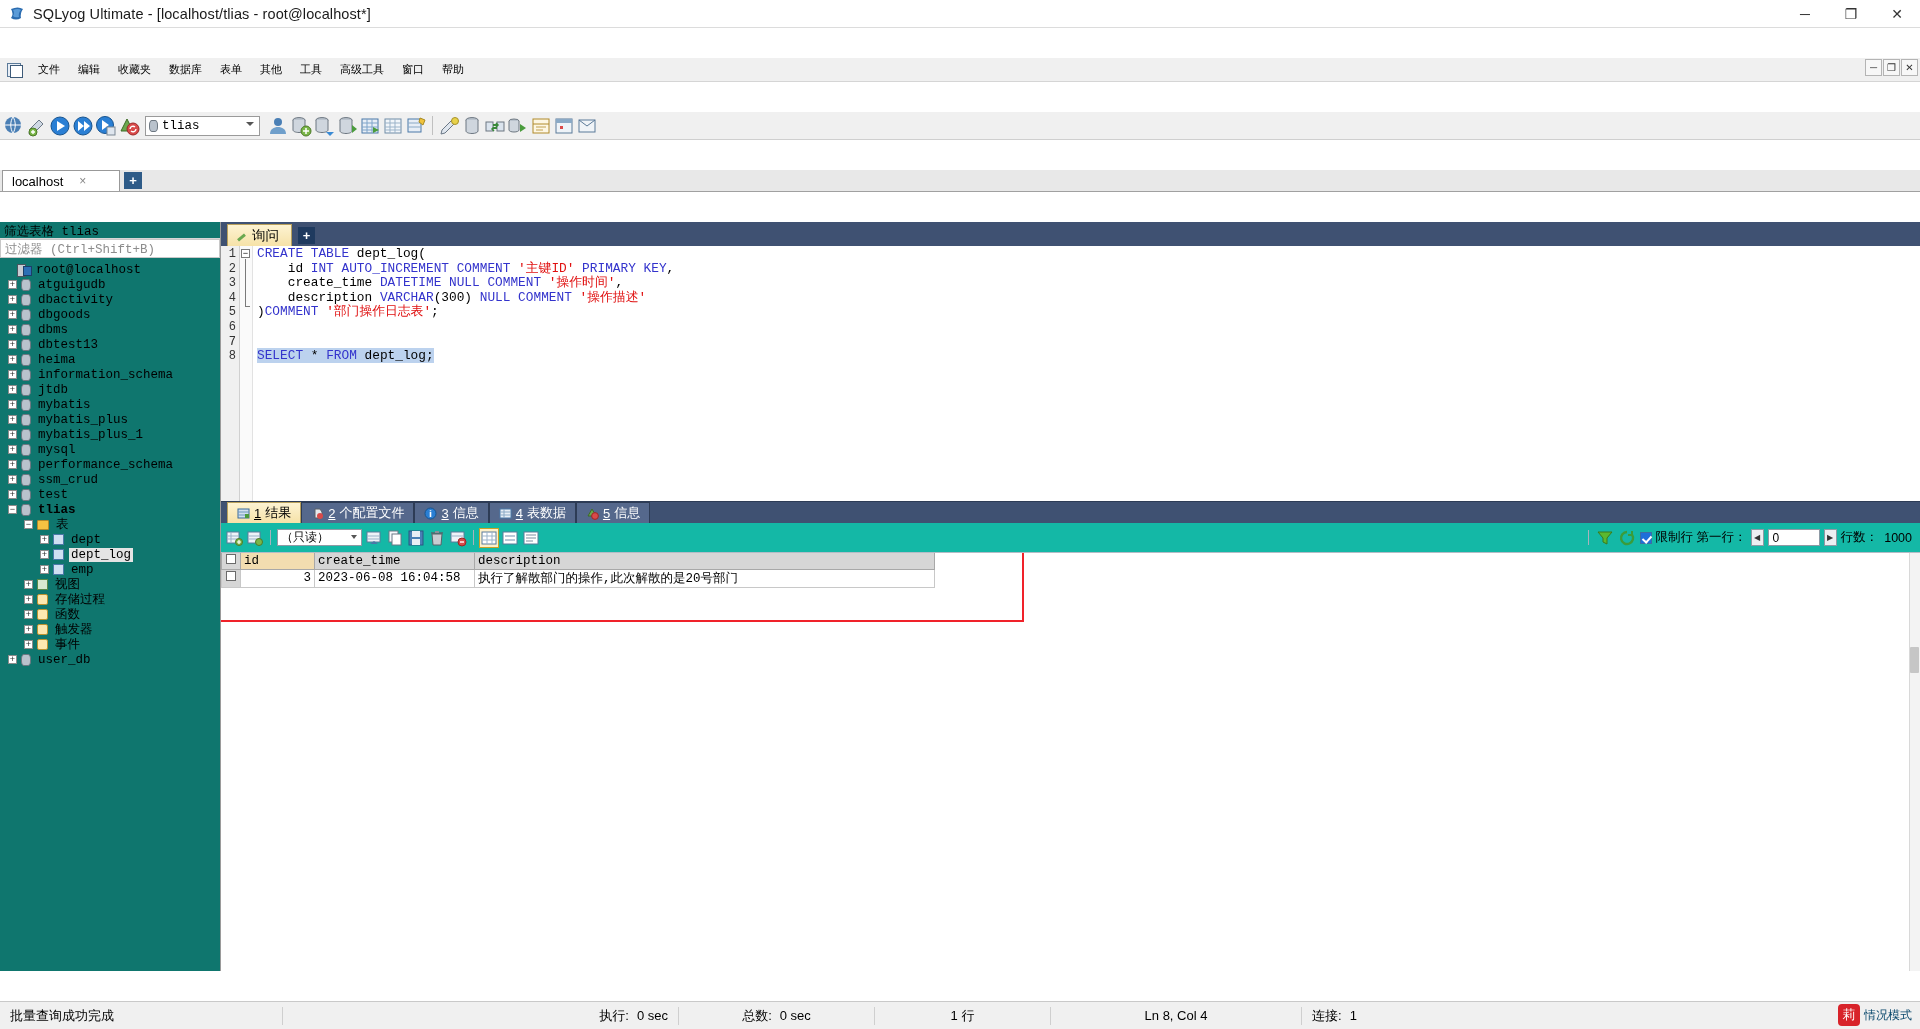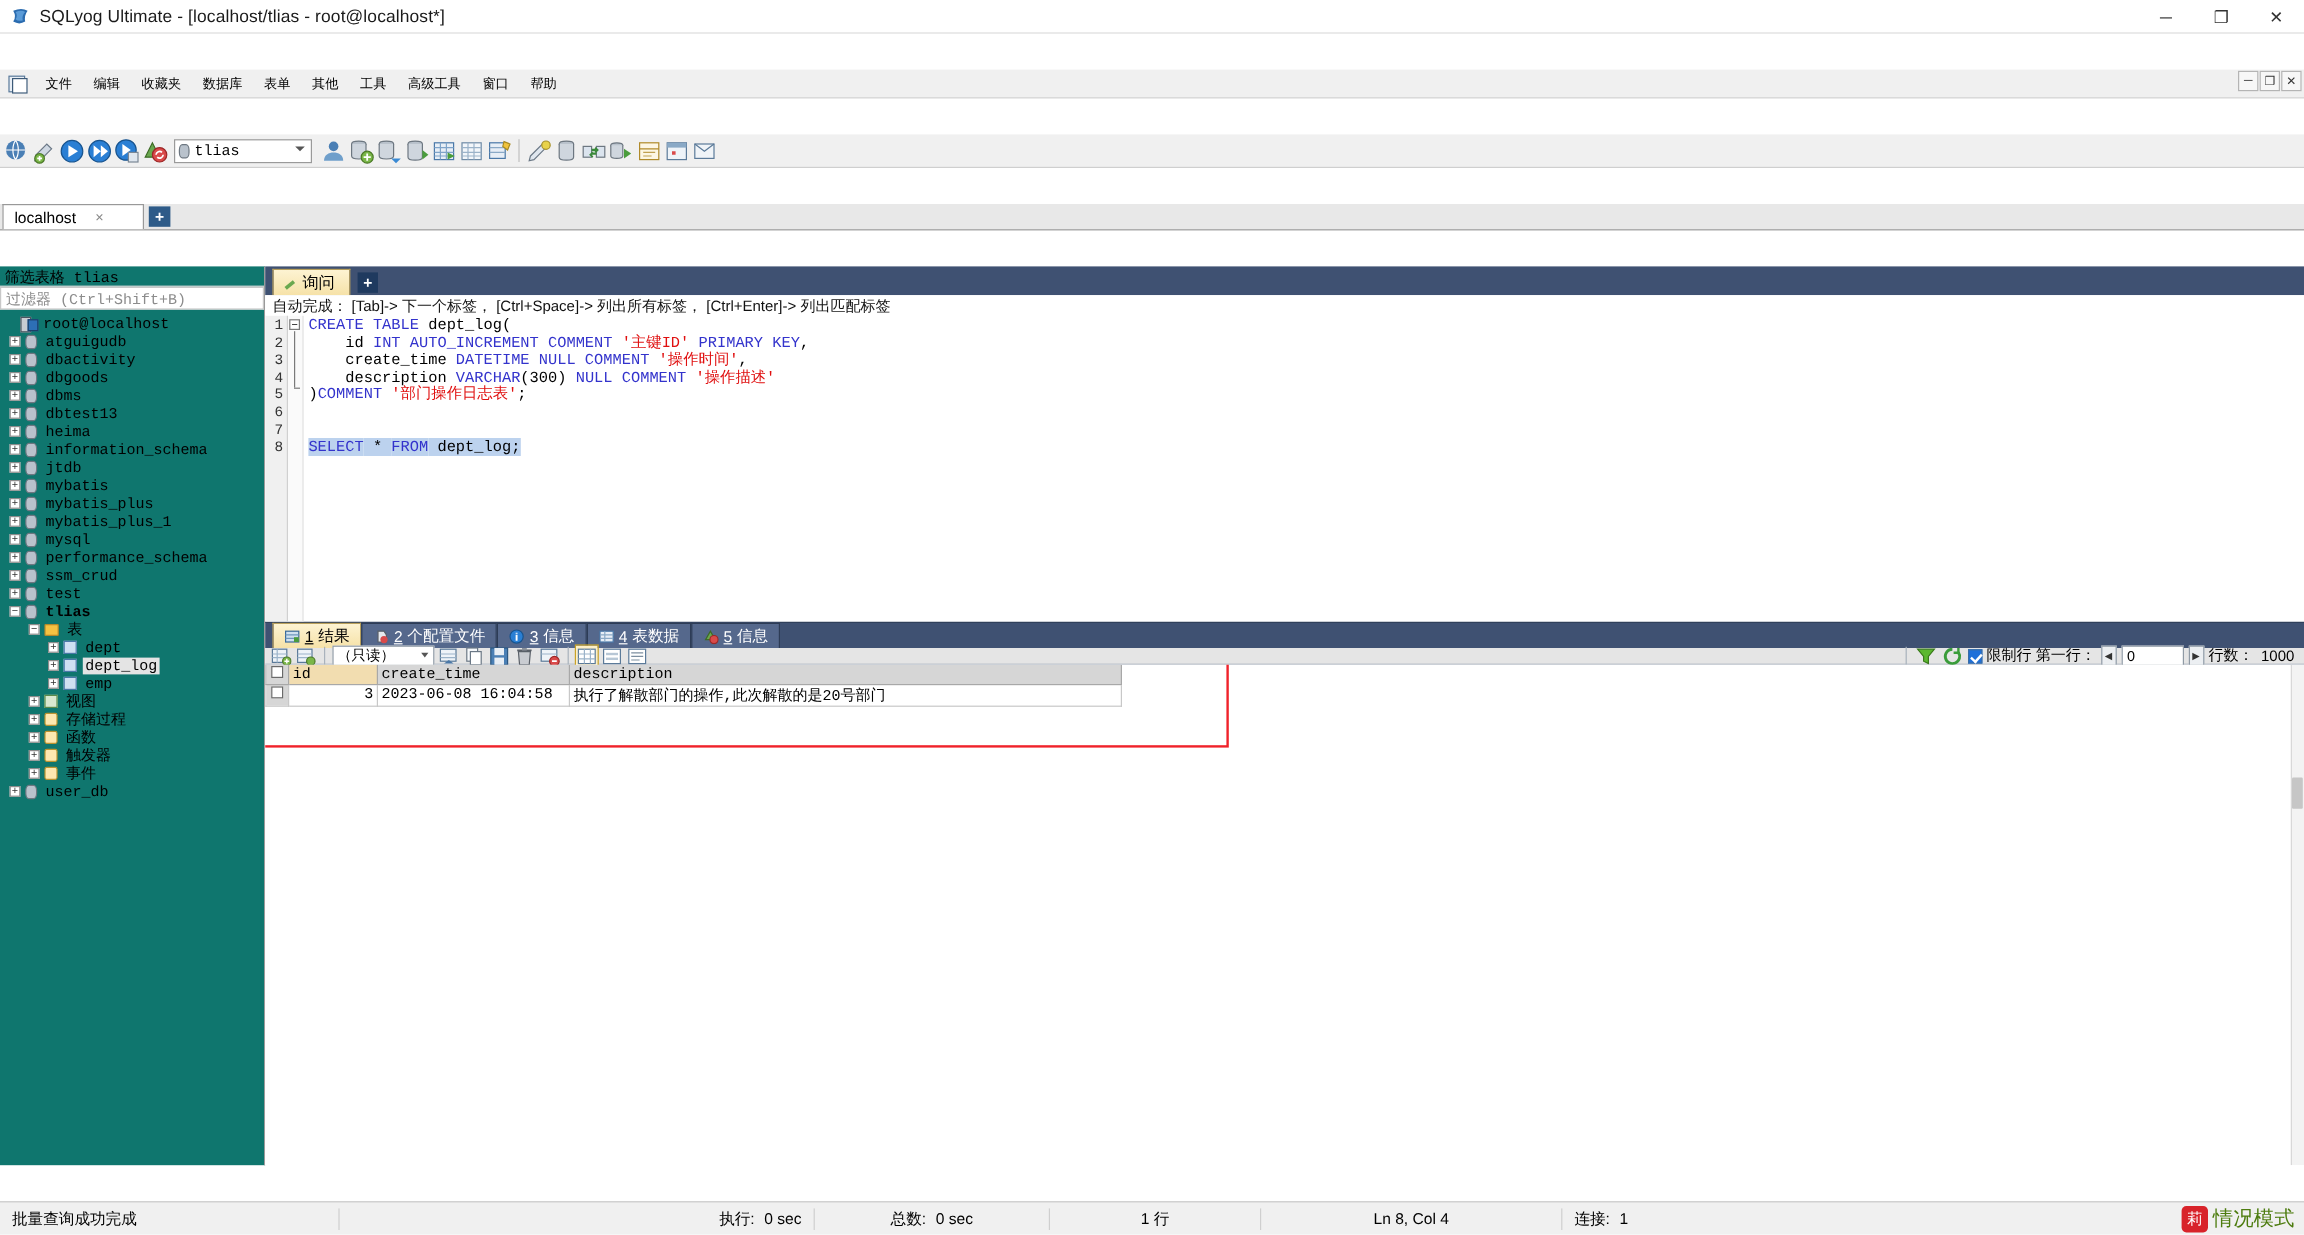--- a/index.html
+++ b/index.html
@@ -141,21 +141,21 @@
   .fold-end { position:absolute; left:5px; width:5px;height:1px;background:#7a7a7a;}
 
   
   .res-tabs { height:22px; background:#3f5172; display:flex; align-items:flex-end; padding-left:6px; border-top:1px solid #2d3c56;}
   .rtab { height:21px; display:flex;align-items:center;gap:4px;padding:0 9px; font-size:13px;
           background:#55688c; color:#fff; border:1px solid #2d3c56; border-bottom:none; }
   .rtab.active { background:linear-gradient(#fdf3d2,#f6e2a8); color:#000; border-color:#b8a05c;}
   .rtab u { text-decoration:underline; }
   .rtab .ti { width:13px;height:13px;flex:none;}
 
-  .grid-toolbar { height:14px; background:#e5e5e5; border-bottom:1px solid #b4bcc6;
+  .grid-toolbar { height:30px; background:#14b8a6; border-bottom:1px solid #b4bcc6;
                   display:flex; align-items:center; padding:0 4px; gap:3px;}
   .gt-ico { width:18px;height:18px;position:relative;}
   .gt-sep { width:1px;height:15px;background:#a9b2bc;margin:0 3px;}
   .readonly-box { width:85px;height:17px;border:1px solid #8f9aa5;background:#fff;
                   font-size:12px; display:flex;align-items:center;padding-left:3px;position:relative;}
   .readonly-box .caret{position:absolute;right:4px;top:5px;width:0;height:0;
       border-left:3.5px solid transparent;border-right:3.5px solid transparent;border-top:4px solid #555;}
   .gt-right { margin-left:auto; display:flex; align-items:center; gap:4px; font-size:12.5px; padding-right:4px;}
   .chk { width:12px;height:12px;border:1px solid #3b6ea5;background:#1e6fd9;position:relative;}
   .chk:after{content:"";position:absolute;left:3px;top:1px;width:4px;height:7px;border:solid #fff;border-width:0 2px 2px 0;transform:rotate(42deg);}
@@ -185,21 +185,21 @@
            display:flex; align-items:center; padding-left:8px; font-family:"Liberation Sans",sans-serif;}
 
   
   .status { height:28px; background:#f0f0f0; border-top:1px solid #c9c9c9; display:flex;
             align-items:center; font-size:13px; position:relative;}
   .st-cell { padding:0 10px; height:26px; display:flex;align-items:center; }
   .st-sep { width:1px;height:18px;background:#cfcfcf; }
   .wm { position:absolute; right:8px; top:2px; display:flex; align-items:center; gap:4px; }
   .wm-logo { width:22px;height:22px;background:#d8232a;border-radius:4px;color:#fff;
              font-size:13px;display:flex;align-items:center;justify-content:center;}
-  .wm-txt { font-size:17px; color:#4d7c0f; }
+  .wm-txt { font-size:12px; color:#0c4a6e; }
 
   .vscroll { position:absolute; right:0; top:0; width:11px; background:#f3f3f3; border-left:1px solid #d8d8d8;}
   .vthumb { position:absolute; right:1px; width:9px; background:#c6c6c6; border-radius:1px;}
 </style>
 </head>
 <body>
 
 <div class="app">
 
   <div class="titlebar">
@@ -544,21 +544,20 @@
     <div class="right">
 
       <div class="qtabs">
         <div class="qtab">
           <span class="pen"></span>
           <span>询问</span>
         </div>
         <div class="qtab-add">+</div>
       </div>
 
-      <div class="hintline">自动完成： [Tab]-&gt; 下一个标签， [Ctrl+Space]-&gt; 列出所有标签， [Ctrl+Enter]-&gt; 列出匹配标签</div>
 
       <div class="editor" style="height:255px;flex:none;">
         <div class="gutter" id="gutter">
             <div>1</div>
             <div>2</div>
             <div>3</div>
             <div>4</div>
             <div>5</div>
             <div>6</div>
             <div>7</div>

